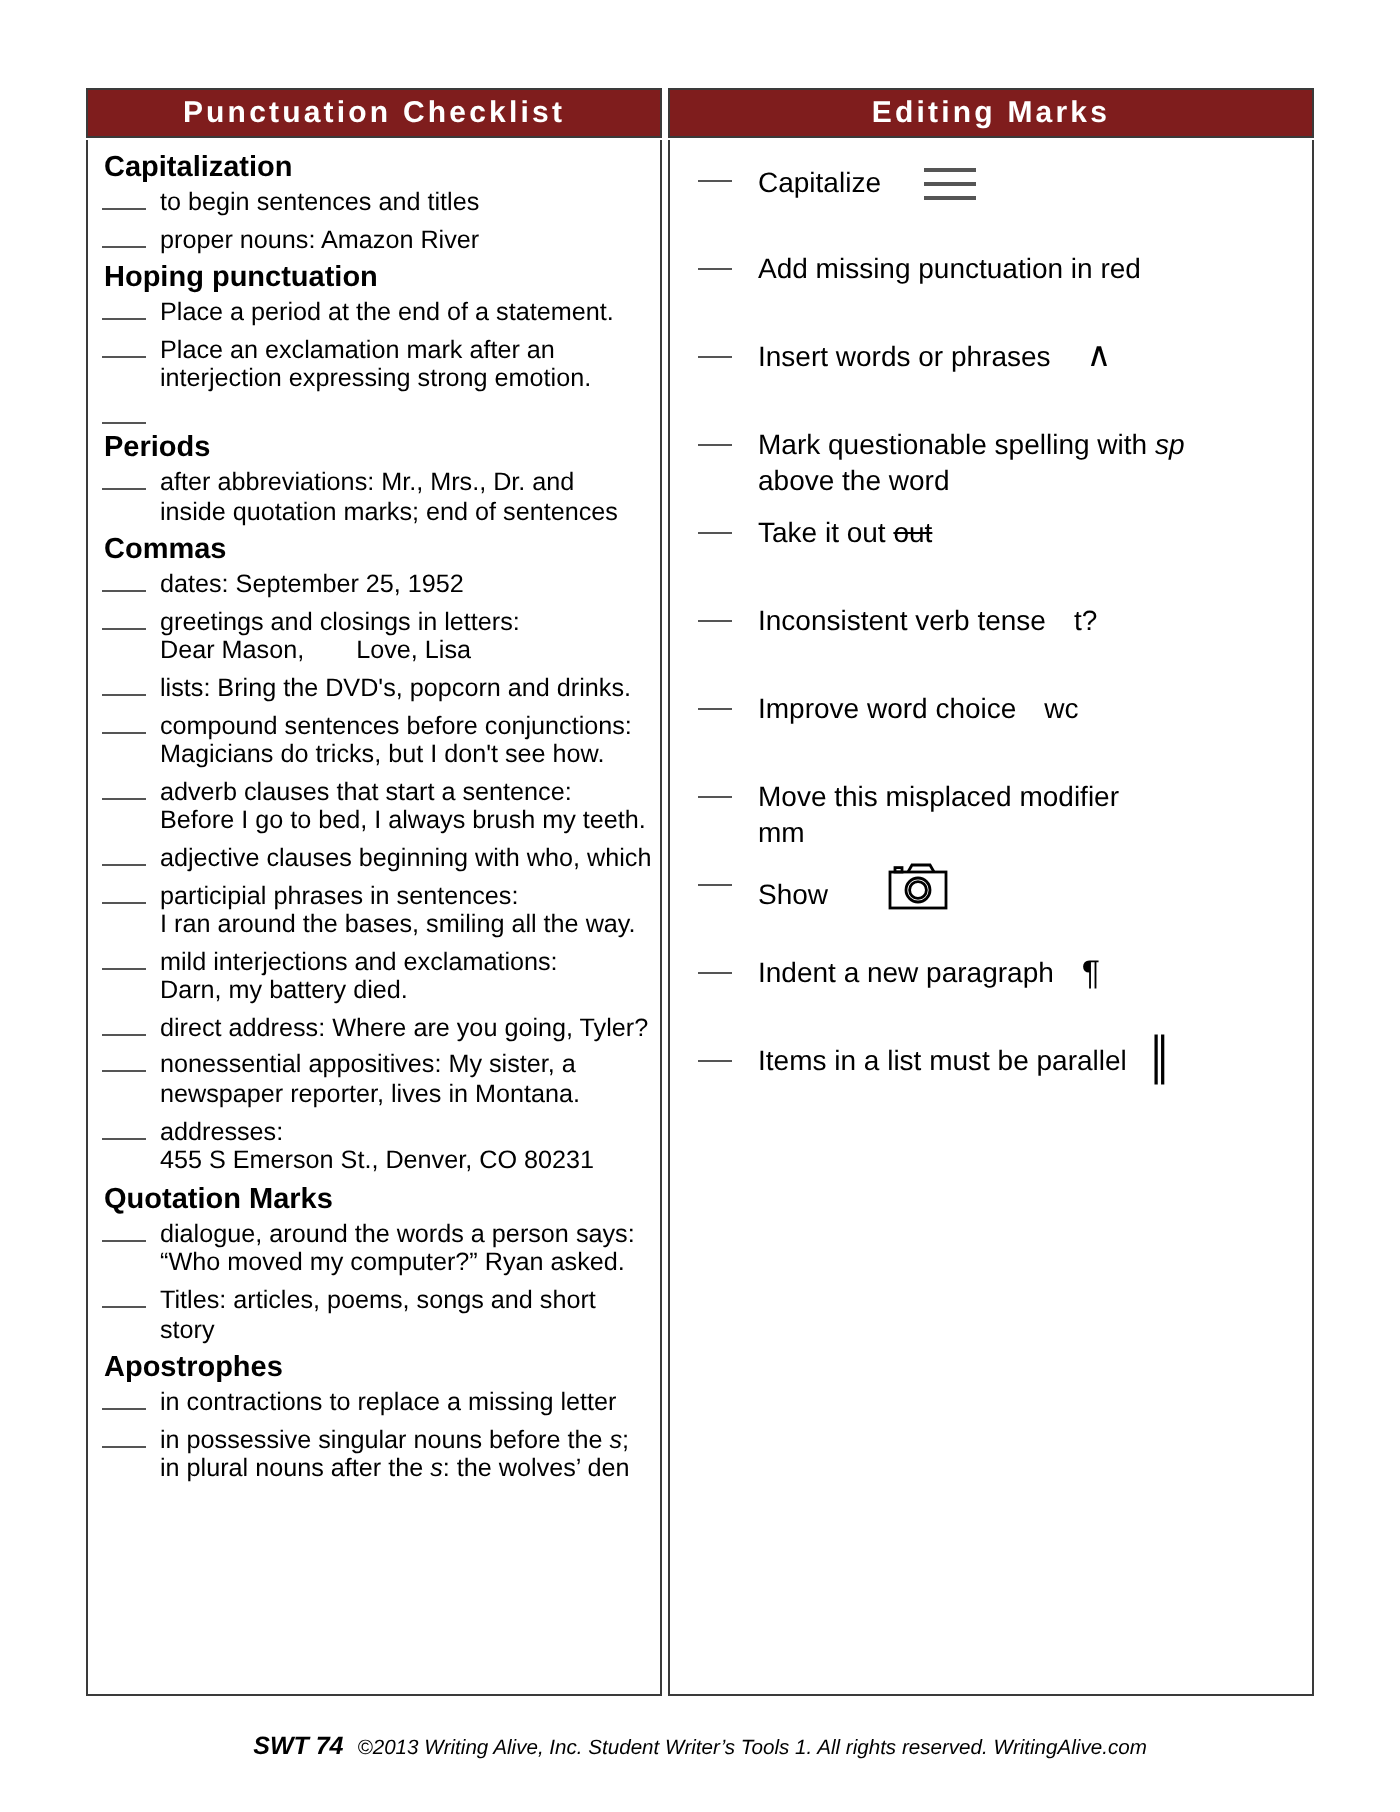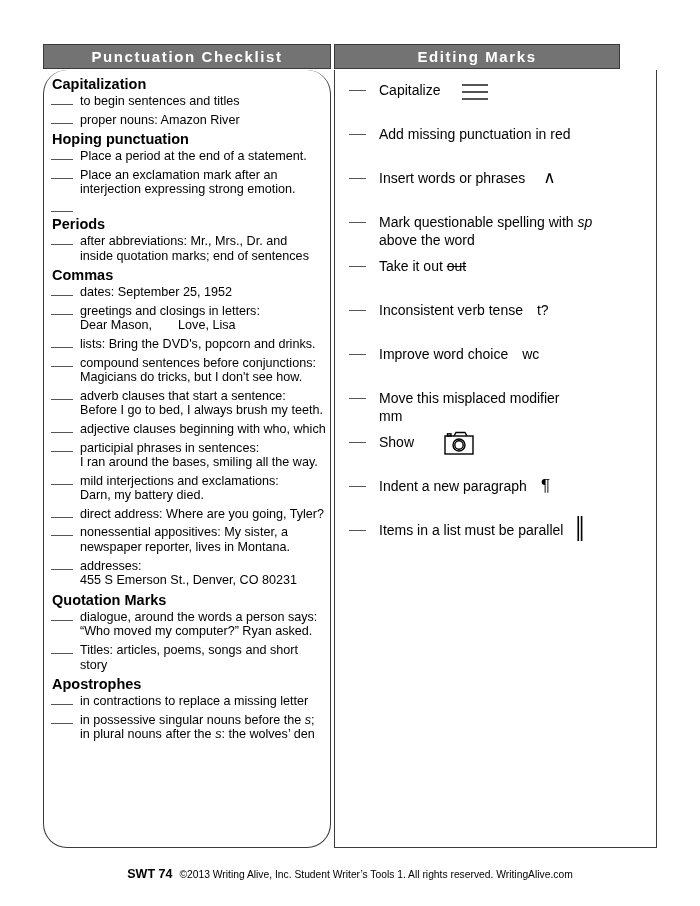--- a/index.html
+++ b/index.html
@@ -34,52 +34,51 @@
   }
 
   .hdr-row {
     position: absolute;
     left: 0; top: 0;
     width: 100%;
     height: 25px;
     display: flex;
   }
   .hdr-cell {
-    background: #737373;
+    background: #7f1d1d;
     border: 1px solid #3a3a3a;
     box-sizing: border-box;
     color: #ffffff;
     font-weight: bold;
     font-size: 15px;
     letter-spacing: 1.6px;
     display: flex;
     align-items: center;
     justify-content: center;
     height: 25px;
   }
   .hdr-left  { width: 288px; }
   .hdr-gap   { width: 3px; }
-  .hdr-right { width: 286px; text-align: right; }
+  .hdr-right { width: 323px; text-align: right; }
 
   .body-row {
     position: absolute;
     left: 0;
     top: 26px;
     width: 100%;
     height: 778px;
     display: flex;
   }
   .col-left {
     width: 288px;
     box-sizing: border-box;
     border-left: 1px solid #3a3a3a;
     border-right: 1px solid #3a3a3a;
     border-bottom: 1px solid #3a3a3a;
     position: relative;
-    border-radius: 24px;
   }
   .col-gap { width: 3px; }
   .col-right {
     width: 323px;
     box-sizing: border-box;
     border-left: 1px solid #3a3a3a;
     border-right: 1px solid #3a3a3a;
     border-bottom: 1px solid #3a3a3a;
     position: relative;
   }
@@ -133,21 +132,21 @@
     flex: 0 0 auto;
     width: 17px;
     margin-left: 8px;
     margin-right: 13px;
     margin-top: 13px;
     border-bottom: 1.8px solid #555555;
     height: 0;
   }
   .mark-body {
     display: flex;
-    align-items: flex-start;
+    align-items: center;
     flex: 1 1 auto;
     padding-top: 4px;
   }
   .mark-label {
     font-size: 14px;
     line-height: 18px;
   }
   .mark-label .l2 { display: block; }
   .mark-sym {
     font-size: 14px;
@@ -200,20 +199,21 @@
   }
 
   
   .footer {
     position: absolute;
     left: 0;
     top: 864px;
     width: 700px;
     text-align: center;
     white-space: nowrap;
+    font-style: italic;
   }
   .footer .code {
     font-size: 12.5px;
     font-weight: bold;
   }
   .footer .copy {
     font-size: 10.3px;
     margin-left: 7px;
   }
 </style>

